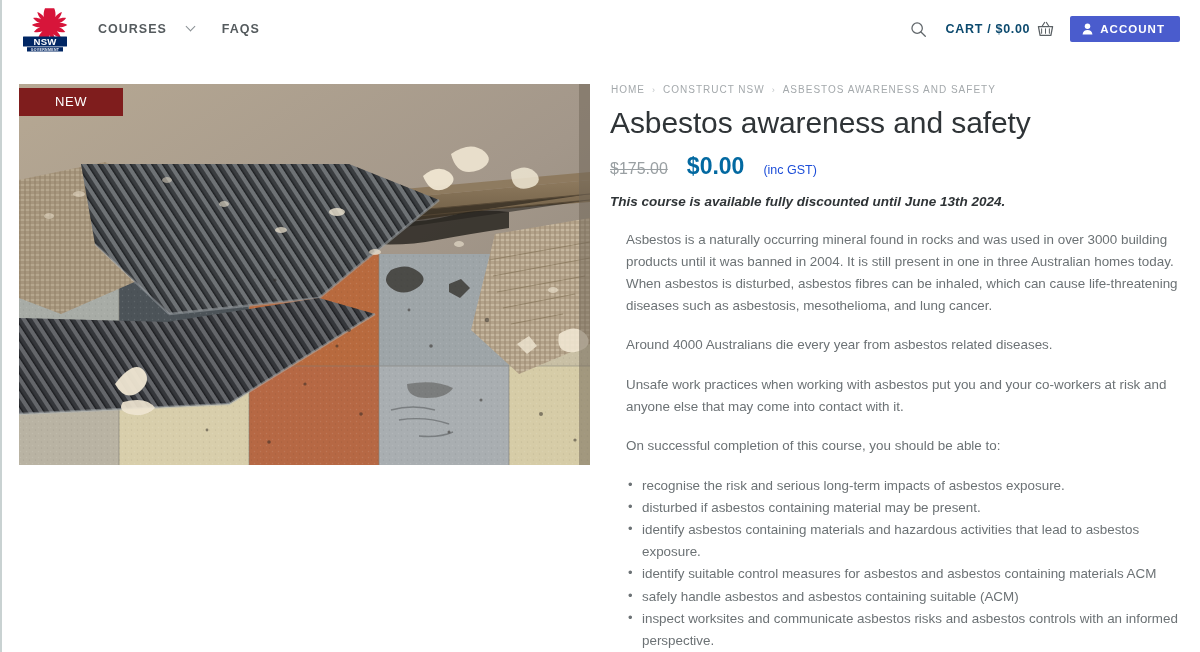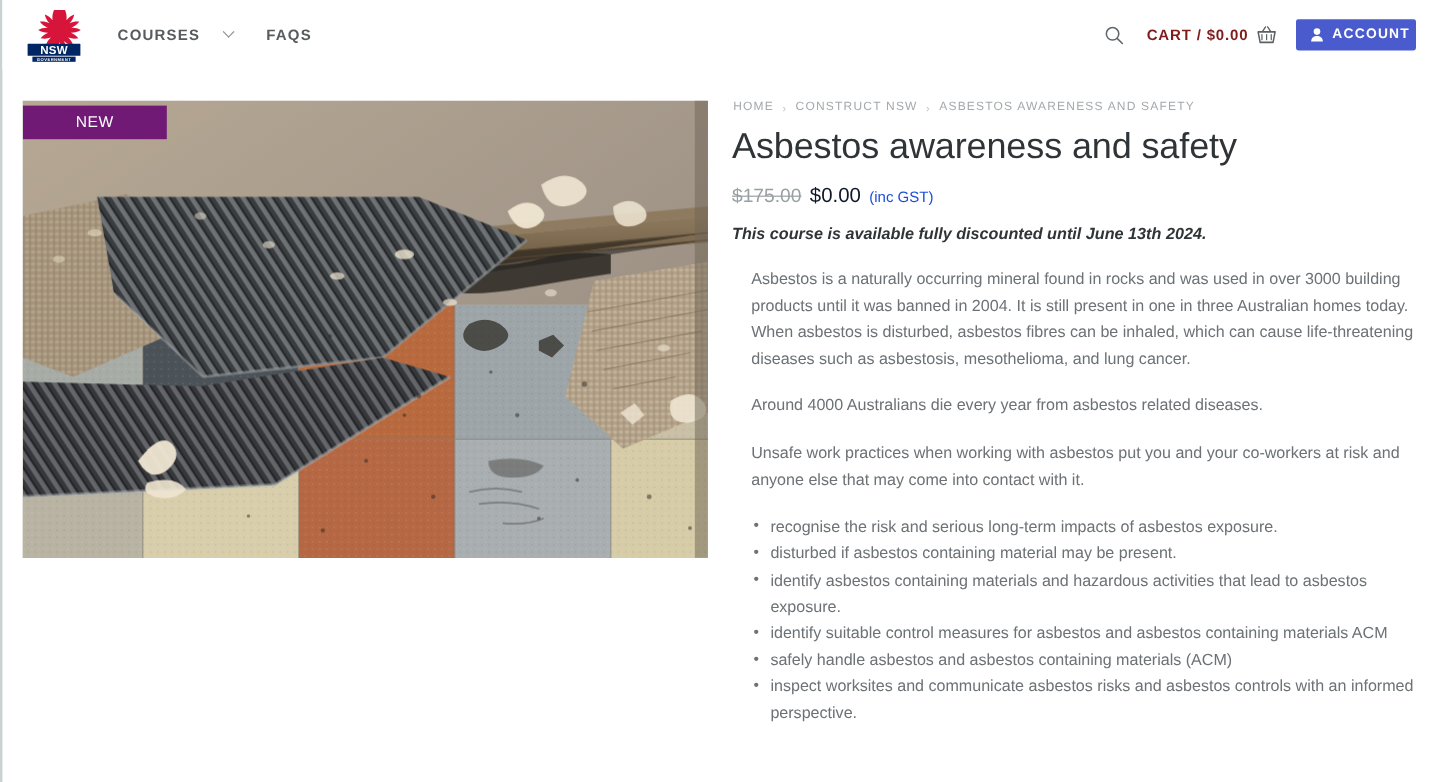--- a/index.html
+++ b/index.html
@@ -97,38 +97,38 @@
     cursor: pointer;
     background: none; border: none; padding: 0;
   }
   .cart-link {
     display: flex;
     align-items: center;
     gap: 7px;
     font-size: 12.5px;
     letter-spacing: .055em;
     font-weight: 600;
-    color: #7f1d1d;
+    color: #0c4a6e;
     text-transform: uppercase;
     cursor: pointer;
     text-decoration: none;
     white-space: nowrap;
     justify-content: center;
   }
   .account-btn {
     display: flex;
     align-items: center;
     gap: 7px;
     background: #4a5ccd;
     color: #ffffff;
     font-size: 11.5px;
     letter-spacing: .09em;
     font-weight: 700;
     text-transform: uppercase;
-    padding: 7px 5px 7px 12px;
+    padding: 7px 15px 7px 12px;
     border: none;
     border-radius: 2px;
     cursor: pointer;
     font-family: "Liberation Sans", sans-serif;
     white-space: nowrap;
   }
 
   
   .content {
     position: absolute;
@@ -152,25 +152,25 @@
     width: 571px;
     height: 381px;
     overflow: hidden;
     background: #8a7f70;
   }
   .new-badge {
     position: absolute;
     top: 4px;
     left: 0;
     z-index: 6;
-    background: #701a75;
+    background: #7f1d1d;
     color: #ffffff;
     font-size: 13px;
     letter-spacing: .04em;
-    width: 120px;
+    width: 104px;
     text-align: center;
     padding: 6px 0 7px;
     font-weight: 400;
   }
   .photo-svg { display:block; width:571px; height:381px; }
 
   
   .detail-col {
     flex: 1 1 auto;
     padding-left: 20px;
@@ -199,32 +199,32 @@
     font-weight: 400;
     color: #2f3437;
     margin: 0 0 13px 0;
     letter-spacing: -.1px;
   }
 
   .price-row {
     margin: 0 0 14px 0;
     display: flex;
     align-items: baseline;
-    gap: 7px;
+    gap: 19px;
   }
   .price-old {
     font-size: 16px;
     color: #9aa0a3;
     text-decoration: line-through;
     font-weight: 400;
   }
   .price-new {
-    font-size: 17px;
-    font-weight: 400;
-    color: #0f172a;
+    font-size: 23px;
+    font-weight: 700;
+    color: #0369a1;
   }
   .price-gst {
     font-size: 12.5px;
     color: #1d4ed8;
   }
 
   .promo-note {
     font-size: 13.5px;
     font-style: italic;
     font-weight: 700;
@@ -489,26 +489,27 @@
         <span class="price-new">$0.00</span>
         <span class="price-gst">(inc GST)</span>
       </div>
 
       <p class="promo-note">This course is available fully discounted until June 13th 2024.</p>
 
       <div class="body-copy">
         <p>Asbestos is a naturally occurring mineral found in rocks and was used in over 3000 building products until it was banned in 2004.  It is still present in one in three Australian homes today.  When asbestos is disturbed, asbestos fibres can be inhaled, which can cause life-threatening diseases such as asbestosis, mesothelioma, and lung cancer.</p>
         <p>Around 4000 Australians die every year from asbestos related diseases.</p>
         <p>Unsafe work practices when working with asbestos put you and your co-workers at risk and anyone else that may come into contact with it.</p>
+        <p>On successful completion of this course, you should be able to:</p>
 
         <ul>
           <li>recognise the risk and serious long-term impacts of asbestos exposure.</li>
           <li>disturbed if asbestos containing material may be present.</li>
           <li>identify asbestos containing materials and hazardous activities that lead to asbestos exposure.</li>
           <li>identify suitable control measures for asbestos and asbestos containing materials ACM</li>
-          <li>safely handle asbestos and asbestos containing materials (ACM)</li>
+          <li>safely handle asbestos and asbestos containing suitable (ACM)</li>
           <li>inspect worksites and communicate asbestos risks and asbestos controls with an informed perspective.</li>
         </ul>
 
       </div>
     </div>
   </div>
 </div>
 
 </body></html>

